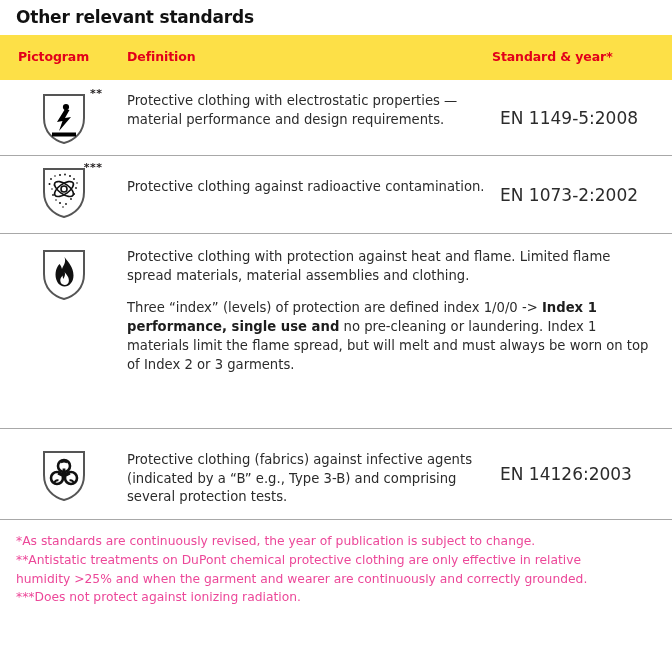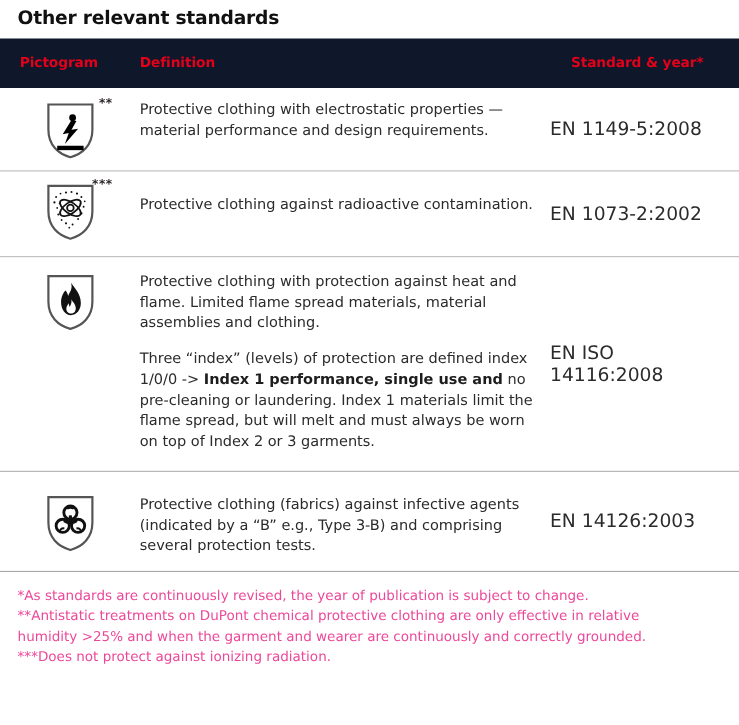--- a/index.html
+++ b/index.html
@@ -17,35 +17,35 @@
     font-size: 17px;
     font-weight: bold;
     letter-spacing: -0.2px;
     padding: 7px 0 8px 16px;
     color: #111111;
   }
 
   .table { width: 672px; }
 
   .thead {
-    background: #0f172a;
+    background: #fde047;
     height: 45px;
     position: relative;
   }
   .thead .th {
     position: absolute;
     top: 14px;
     font-size: 12.5px;
     font-weight: bold;
     color: #e2001a;
     letter-spacing: -0.1px;
   }
   .th-pictogram { left: 18px; }
   .th-definition { left: 127px; }
-  .th-standard  { left: 519px; }
+  .th-standard  { left: 492px; }
 
   .row {
     position: relative;
     display: flex;
     align-items: stretch;
     border-bottom: 1px solid #a8a8a8;
     background: #ffffff;
   }
   .row:first-of-type { border-top: 1px solid #a8a8a8; }
 
@@ -208,21 +208,20 @@
                        C26 37 27.9 35.2 27.9 32.4 C27.9 28.6 25.2 26.5 23.6 24 Z" fill="#ffffff"></path>
             </svg>
           </span>
           <span class="picto-note"></span>
         </div>
       </div>
       <div class="cell-def">
         <p>Protective clothing with protection against heat and flame. Limited flame spread materials, material assemblies and clothing.</p>
         <p><span>Three “index” (levels) of protection are defined index 1/0/0 -&gt; </span><b>Index 1 performance, single use and</b><span> no pre-cleaning or laundering. Index 1 materials limit the flame spread, but will melt and must always be worn on top of Index 2 or 3 garments.</span></p>
       </div>
-      <div class="cell-std">EN ISO 14116:2008</div>
     </div>
 
     <div class="row row-biohazard">
       <div class="cell-picto">
         <div class="picto-wrap">
           <span>
             <svg width="46" height="54" viewBox="0 0 46 54">
               <path d="M3 3 H43 V26 C43 40 34 48 23 51 C12 48 3 40 3 26 Z" fill="#ffffff" stroke="#555555" stroke-width="2"></path>
               <g fill="none" stroke="#111111" stroke-width="2.6">
                 <circle cx="23" cy="17" r="6"></circle>

